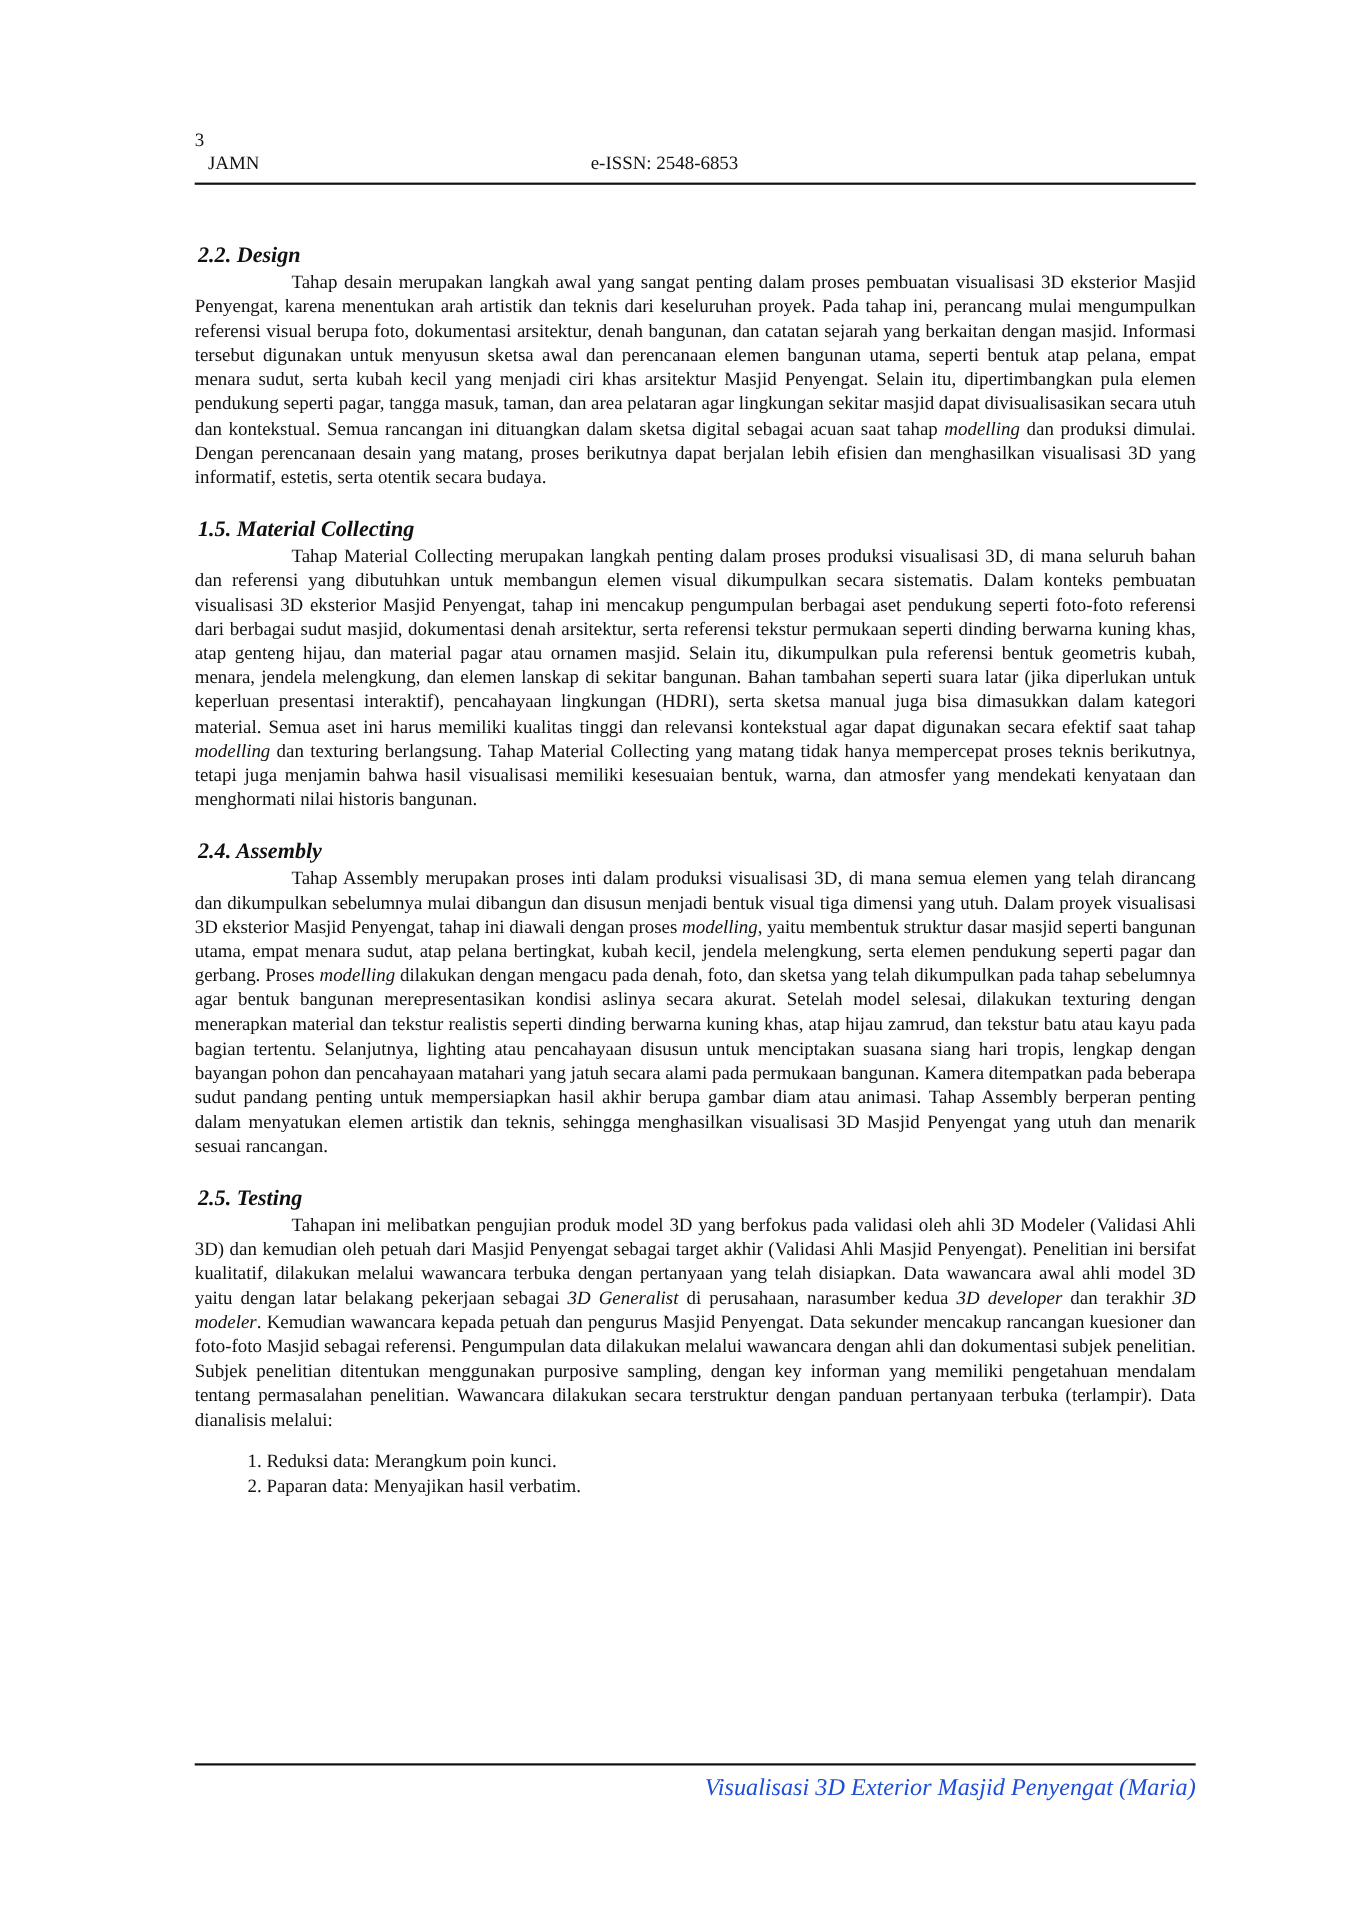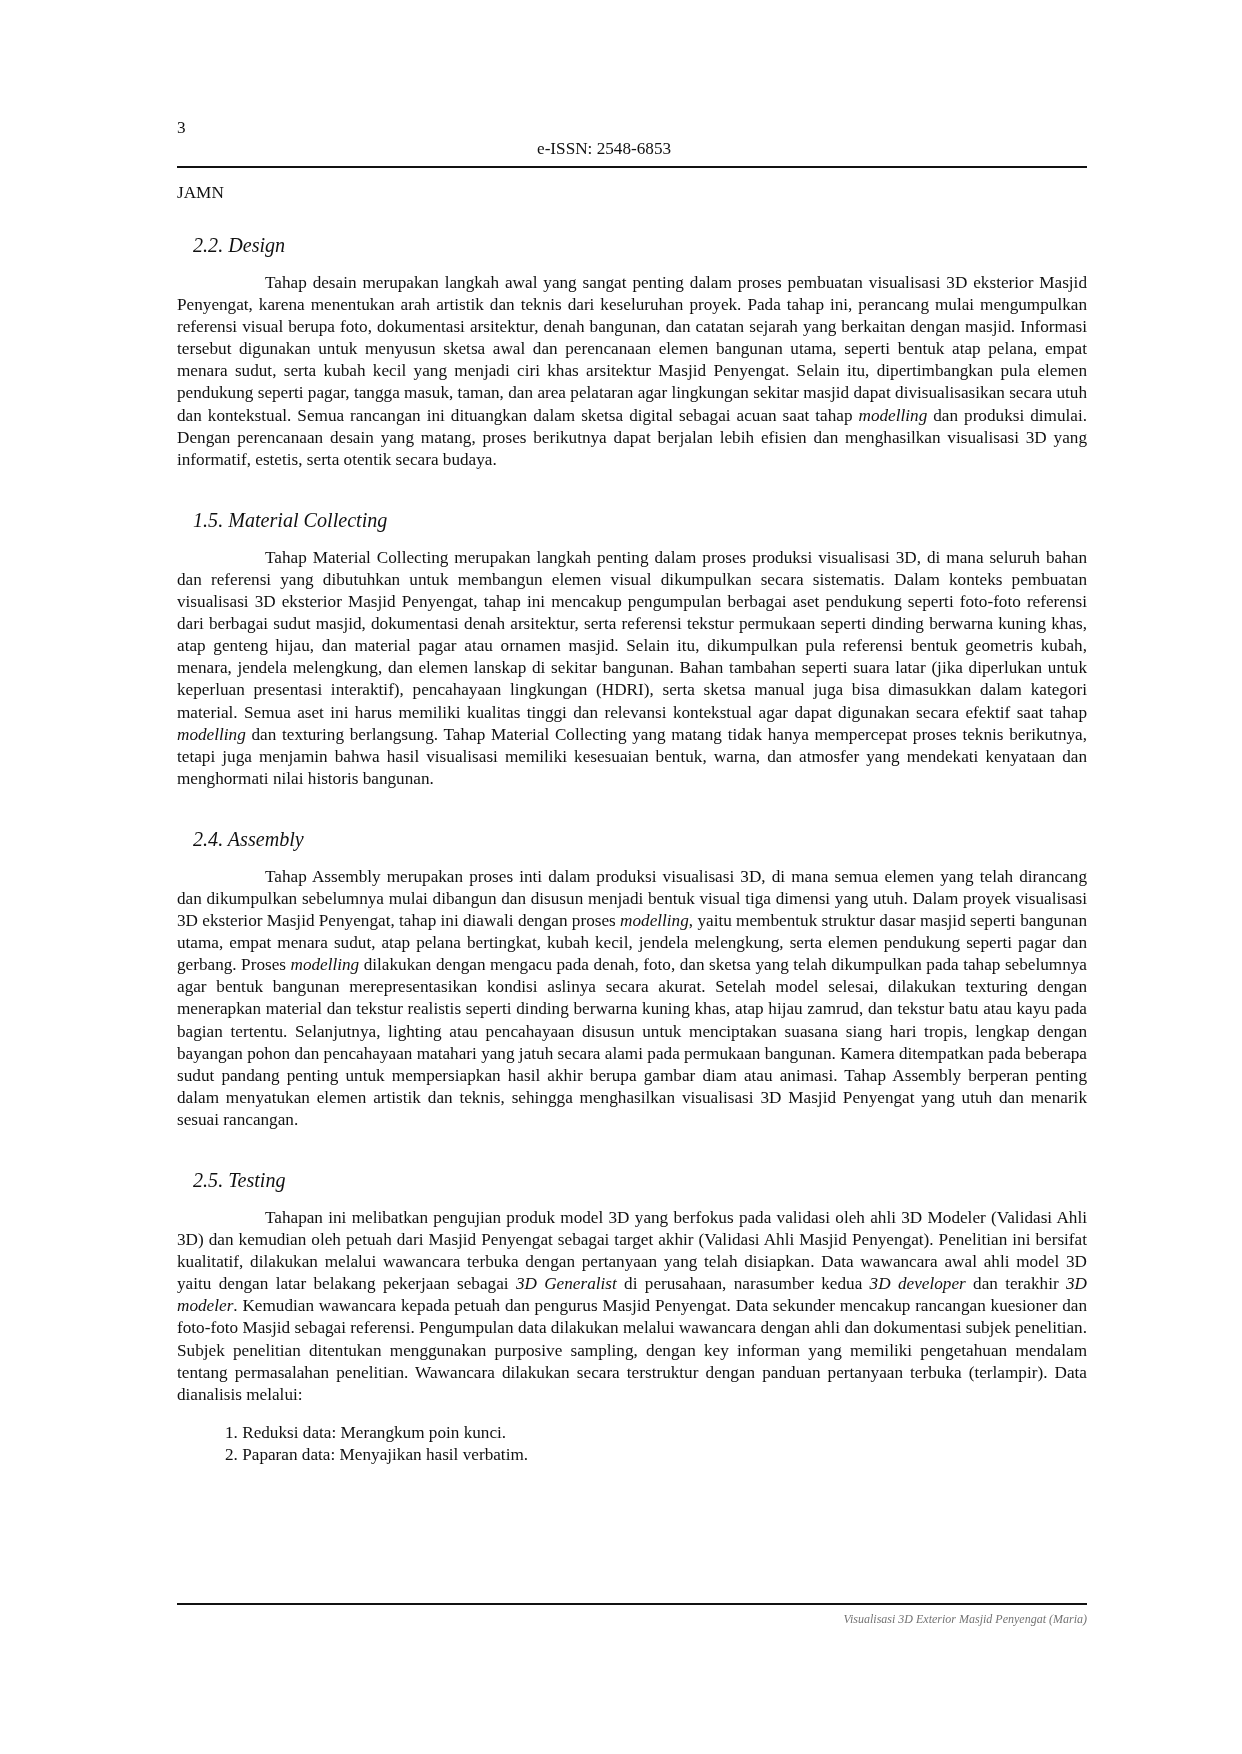--- a/index.html
+++ b/index.html
@@ -3,31 +3,31 @@
 <meta charset="utf-8">
 <style>
   html, body { margin: 0; padding: 0; background: #ffffff; }
   body { width: 1242px; height: 1754px; position: relative; overflow: hidden; }
   .page {
     position: absolute; left: 177px; top: 118px; width: 910px;
     font-family: "Liberation Serif", serif; color: #111; font-size: 17.2px;
   }
   .hdr-num { line-height: 20px; height: 20px; }
   .hdr-row { position: relative; height: 22px; line-height: 22px; }
-  .hdr-journal { position: absolute; left: 0; top: 0; margin-top: 44px; }
+  .hdr-journal { position: absolute; left: 12px; top: 0; }
   .hdr-issn { position: absolute; left: 360px; top: 0; }
   .rule-top { position: absolute; left: 0; width: 910px; top: 48px; height: 2px; background: #111; }
   .content { position: absolute; left: 0; top: 100px; width: 910px; }
-  .sec-title { font-weight: normal; font-style: italic; line-height: 22px; margin: 16px; }
+  .sec-title { font-weight: bold; font-style: italic; line-height: 22px; margin: 3px; }
   .para { text-align: justify; line-height: 22.1px; margin: 0; text-indent: 88px; }
   .gap { height: 22px; }
   .list { margin: 16px; padding: 0; list-style: none; }
   .list li { padding-left: 32px; line-height: 22.1px; }
   .rule-bottom { position: absolute; left: 177px; width: 910px; top: 1603px; height: 2px; background: #111; }
-  .footer { position: absolute; right: 155px; top: 1612px; font-family: "Liberation Serif", serif; font-style: italic; font-size: 12px; color: #737373; }
+  .footer { position: absolute; right: 155px; top: 1612px; font-family: "Liberation Serif", serif; font-style: italic; font-size: 22px; color: #1d4ed8; }
   em { }
 </style>
 </head>
 <body>
 
 <div class="page">
   <div class="hdr-num">3</div>
   <div class="hdr-row">
     <span class="hdr-journal">JAMN</span>
     <span class="hdr-issn">e-ISSN: 2548-6853</span>

